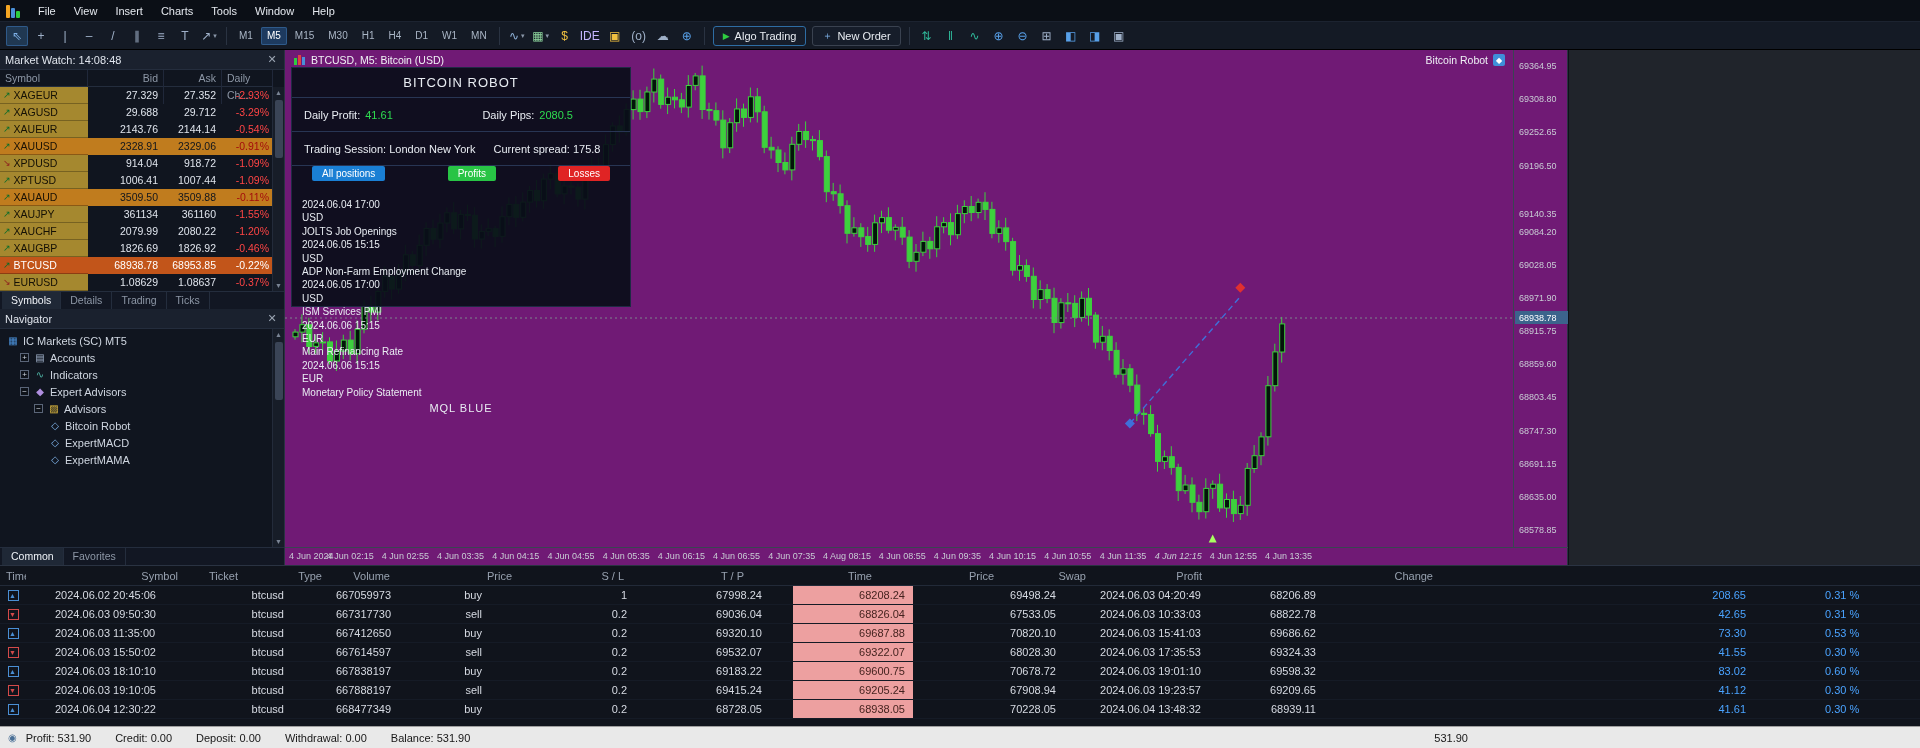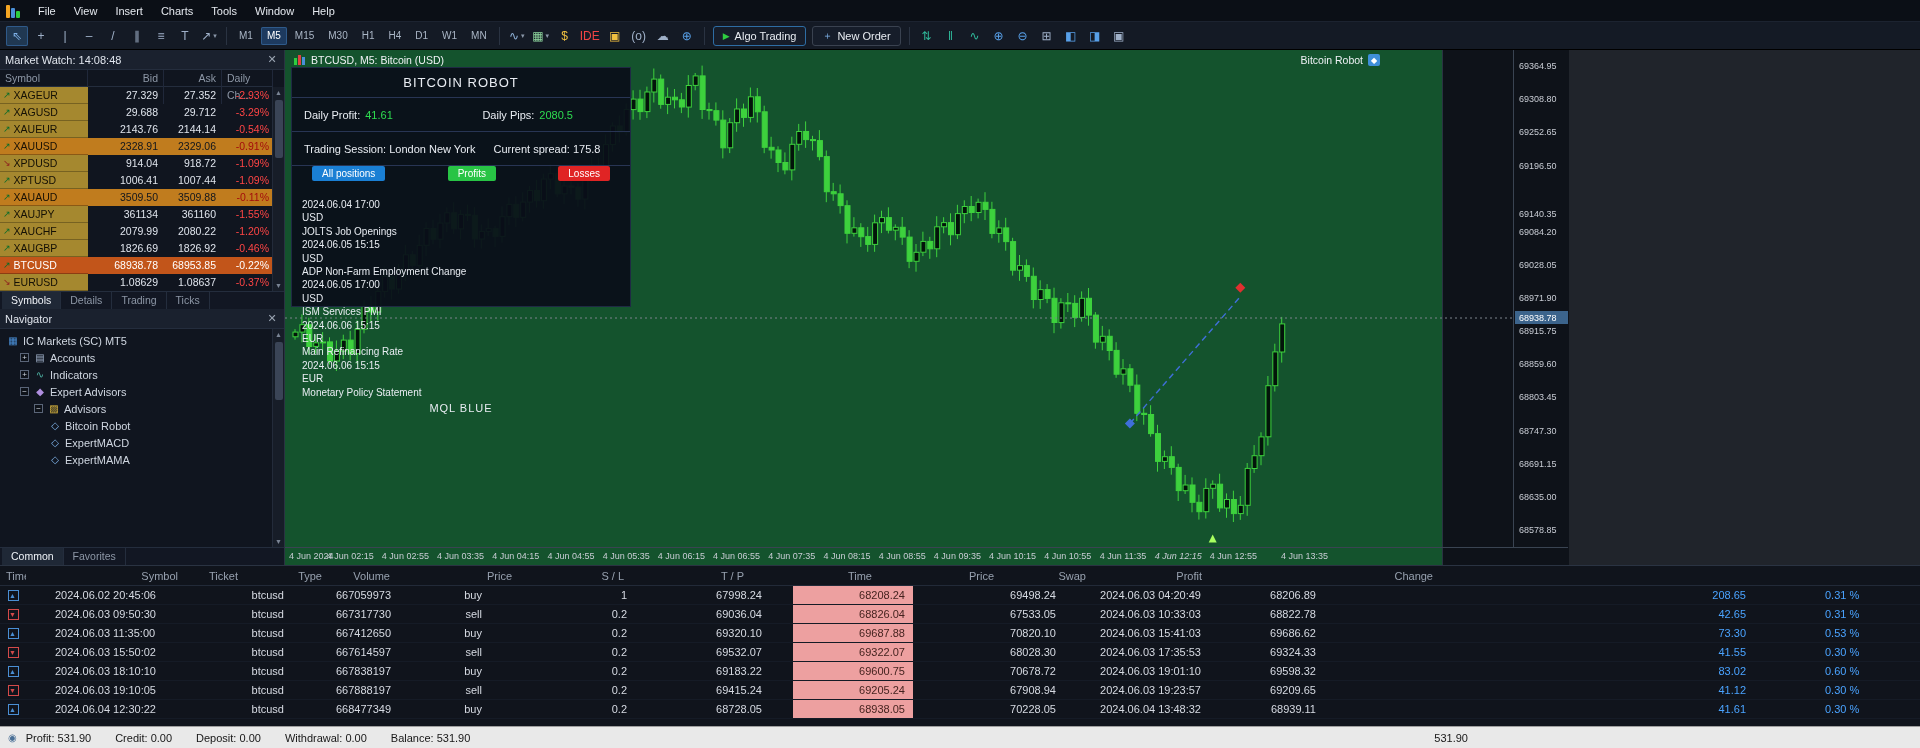--- a/index.html
+++ b/index.html
@@ -56,21 +56,21 @@
   .tab.active{color:#eef2f7;background:#1f2836;}
   .scrollbar{position:absolute;right:0;top:0;bottom:0;width:12px;background:#171d28;border-left:1px solid #232b3a;display:flex;flex-direction:column;align-items:center;}
   .sb-arrow{height:11px;width:12px;font-size:7px;line-height:11px;text-align:center;color:#7a8494;}
   .sb-thumb{width:8px;height:58px;border-radius:2px;background:#3a4456;margin-top:2px;}
   .sb-fill{flex:1;}
   .trow{height:17px;display:flex;align-items:center;font-size:11px;color:#cfd6e0;}
   .ebox{width:9px;height:9px;flex:none;border:1px solid #5a6578;background:#0e1219;font-size:8px;line-height:7px;text-align:center;color:#cfd6e0;margin-right:4px;}
   .ticon{width:14px;flex:none;margin-right:3px;text-align:center;font-size:10px;}
 
   
-  #chart{position:absolute;left:285px;top:50px;width:1158px;height:515px;background:#14532d;border-right:1px solid #2a3342;}
+  #chart{position:absolute;left:285px;top:50px;width:1283px;height:515px;background:#701a75;border-right:1px solid #2a3342;}
   #plot{position:absolute;left:0;top:0;width:1228px;height:497px;}
   #price-axis{position:absolute;left:1228px;top:0;width:55px;height:497px;border-left:1px solid #3a4452;}
   .plabel{position:absolute;left:5px;font-size:9px;color:#c8ccd4;white-space:nowrap;}
   #bid-badge{position:absolute;left:1px;width:53px;background:#3c648c;color:#fff;font-size:9px;padding:1.5px 0 1.5px 4px;}
   #time-axis{position:absolute;left:0;top:497px;width:1283px;height:18px;border-top:1px solid #3a4452;}
   .tlabel{position:absolute;top:3px;font-size:9px;color:#c8ccd4;transform:translateX(-50%);white-space:nowrap;}
   .tlabel.first{transform:none;}
   #chart-title{position:absolute;left:8px;top:4px;display:flex;gap:6px;align-items:center;color:#f0f2f5;font-size:10.5px;z-index:6;}
   #ea-label{position:absolute;right:62px;top:4px;display:flex;gap:5px;align-items:center;color:#eef1f5;font-size:10.5px;z-index:6;}
   .chip{width:12px;height:12px;border-radius:2px;background:#3f8fd9;display:flex;align-items:center;justify-content:center;color:#fff;font-size:8px;}
@@ -150,21 +150,21 @@
     <div class="tf">M30</div>
     <div class="tf">H1</div>
     <div class="tf">H4</div>
     <div class="tf">D1</div>
     <div class="tf">W1</div>
     <div class="tf">MN</div>
     <div class="sep"></div>
     <div class="tool" style="color: rgb(143, 178, 216);">∿<span class="dd">▾</span></div>
     <div class="tool" style="color: rgb(143, 216, 159);">▦<span class="dd">▾</span></div>
     <div class="tool" style="color: rgb(240, 192, 64);">$</div>
-    <div class="tool" style="color: #ef4444;">IDE</div>
+    <div class="tool" style="color: #c4b5fd;">IDE</div>
     <div class="tool" style="color: rgb(240, 192, 64);">▣</div>
     <div class="tool" style="color: rgb(159, 176, 200);">(ο)</div>
     <div class="tool" style="color: rgb(159, 176, 200);">☁</div>
     <div class="tool" style="color: rgb(88, 160, 232);">⊕</div>
     <div class="sep"></div>
     <div class="btn algo">
       <span class="play">▶</span>
       <span>Algo Trading</span>
     </div>
     <div class="btn">
@@ -762,29 +762,29 @@
       <div class="tlabel first" style="left: 4px;">4 Jun 2024</div>
       <div class="tlabel" style="left: 65.2px;">4 Jun 02:15</div>
       <div class="tlabel" style="left: 120.4px;">4 Jun 02:55</div>
       <div class="tlabel" style="left: 175.6px;">4 Jun 03:35</div>
       <div class="tlabel" style="left: 230.8px;">4 Jun 04:15</div>
       <div class="tlabel" style="left: 286px;">4 Jun 04:55</div>
       <div class="tlabel" style="left: 341.2px;">4 Jun 05:35</div>
       <div class="tlabel" style="left: 396.4px;">4 Jun 06:15</div>
       <div class="tlabel" style="left: 451.6px;">4 Jun 06:55</div>
       <div class="tlabel" style="left: 506.8px;">4 Jun 07:35</div>
-      <div class="tlabel" style="left: 562px;">4 Jun 08:15</div>
+      <div class="tlabel" style="left: 562px;">4 Aug 08:15</div>
       <div class="tlabel" style="left: 617.2px;">4 Jun 08:55</div>
       <div class="tlabel" style="left: 672.4px;">4 Jun 09:35</div>
       <div class="tlabel" style="left: 727.6px;">4 Jun 10:15</div>
       <div class="tlabel" style="left: 782.8px;">4 Jun 10:55</div>
       <div class="tlabel" style="left: 838px;">4 Jun 11:35</div>
       <div class="tlabel" style="left: 893.2px; font-style: italic;">4 Jun 12:15</div>
       <div class="tlabel" style="left: 948.4px;">4 Jun 12:55</div>
-      <div class="tlabel" style="left: 1003.6px; margin-left: 16px;">4 Jun 13:35</div>
+      <div class="tlabel" style="left: 1003.6px;">4 Jun 13:35</div>
     </div>
 </div>
 
 <div id="mdi-space"></div>
 
 <div id="toolbox">
   <div class="tb-head" id="tb-head">
       <div class="c1">Time</div>
       <div class="c2">Symbol</div>
       <div class="c3">Ticket</div>

